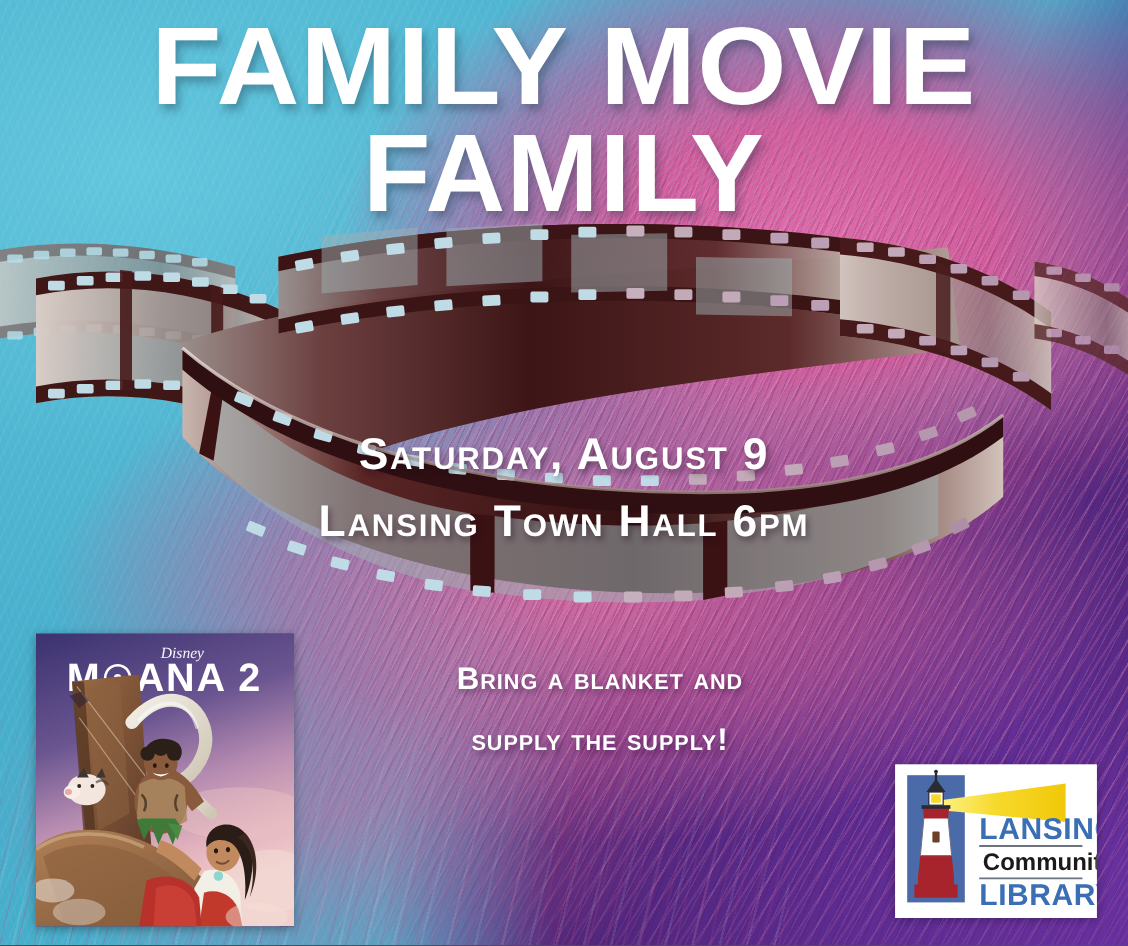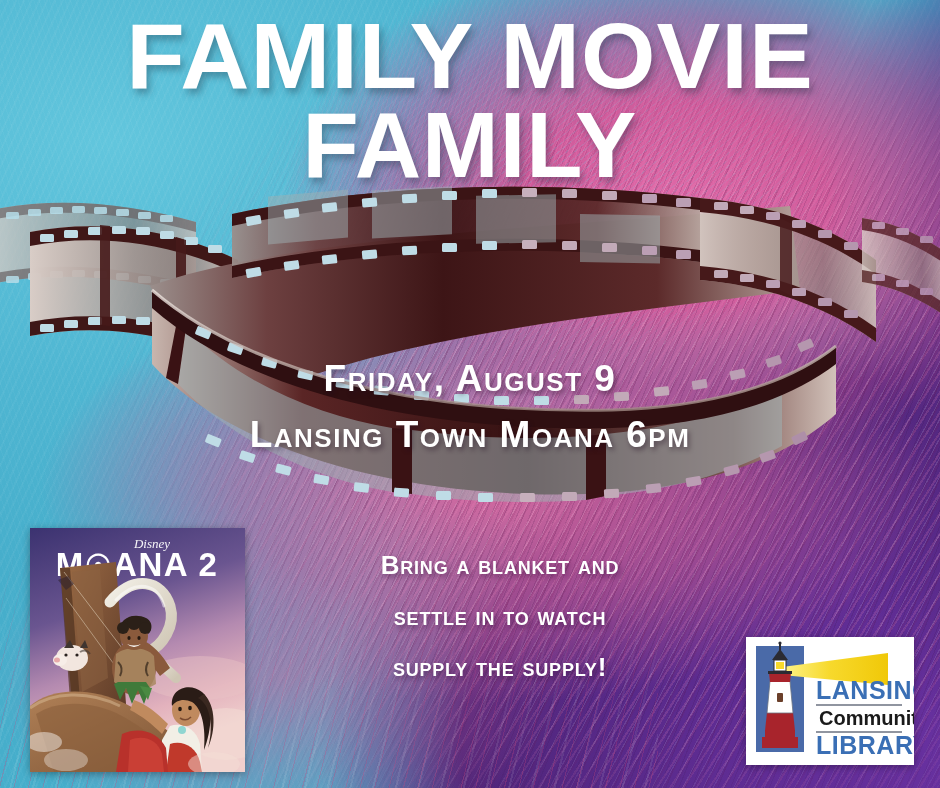--- a/index.html
+++ b/index.html
@@ -405,27 +405,26 @@
         <rect x="896" y="50" width="13" height="7" rx="1.5" fill="#bb9fb4"></rect>
         <rect x="920" y="58" width="13" height="7" rx="1.5" fill="#b597ae"></rect>
         <rect x="872" y="96" width="13" height="7" rx="1.5" fill="#bb9fb4"></rect>
         <rect x="896" y="102" width="13" height="7" rx="1.5" fill="#bb9fb4"></rect>
         <rect x="920" y="110" width="13" height="7" rx="1.5" fill="#b597ae"></rect>
       </g>
     </svg>
   </div>
 
   <div class="event-text">
-    <span class="ev ev1">Friday, August 9</span>
-    <span class="ev ev2">Lansing Town Moana 6pm</span>
+    <span class="ev ev1">Saturday, August 9</span>
+    <span class="ev ev2">Lansing Town Hall 6pm</span>
   </div>
 
   <div class="body-copy">
     <span class="bl">Bring a blanket and</span>
-    <span class="bl">settle in to watch</span>
     <span class="bl">supply the supply!</span>
   </div>
 
   <div id="moana">
     <svg width="215" height="244" viewBox="0 0 215 244" xmlns="http://www.w3.org/2000/svg">
       <defs>
         <linearGradient id="sky" x1="0" y1="0" x2="0.3" y2="1">
           <stop offset="0%" stop-color="#3b3270"></stop>
           <stop offset="38%" stop-color="#6a5590"></stop>
           <stop offset="62%" stop-color="#b48ab0"></stop>

